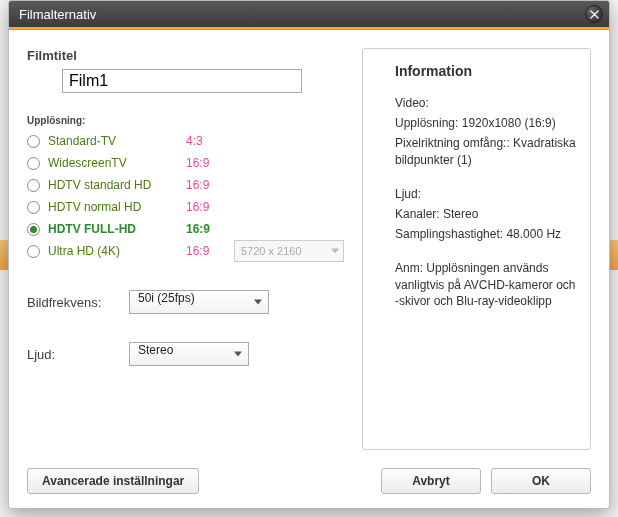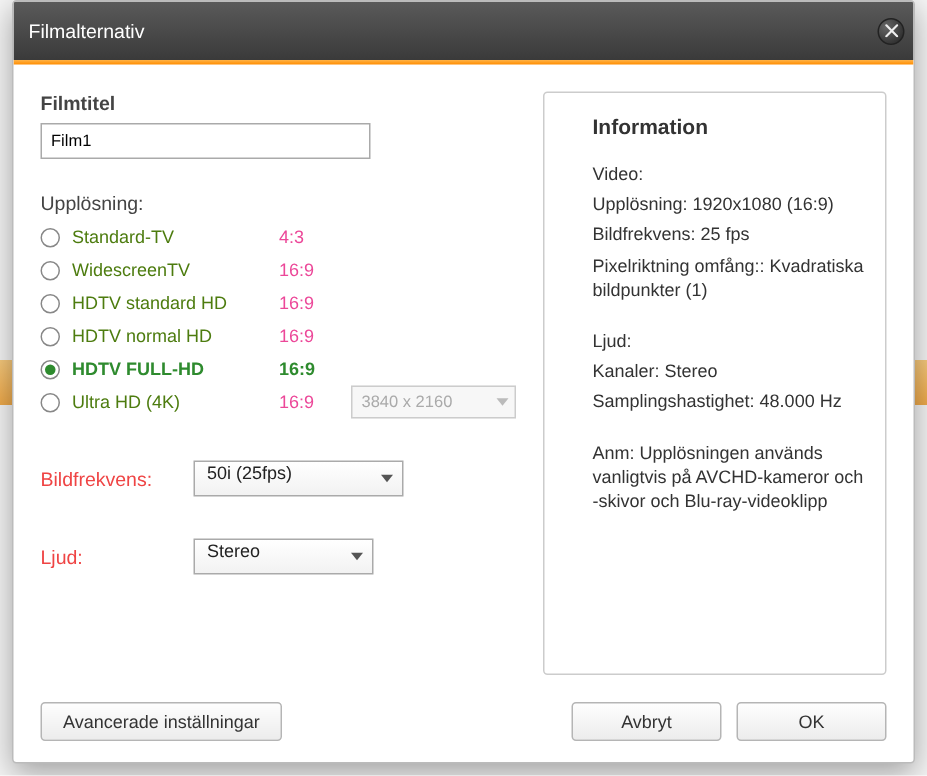--- a/index.html
+++ b/index.html
@@ -30,21 +30,21 @@
     background: #fff;
     border: 1px solid #bbb;
     box-shadow: 0 6px 20px rgba(0,0,0,.35);
     display: flex;
     flex-direction: column;
     border-radius: 3px;
     overflow: hidden;
   }
 
   .titlebar {
-    height: 39px;
+    height: 26px;
     background: linear-gradient(#5a5a5a,#3a3a3a);
     color: #fff;
     display: flex;
     align-items: center;
     padding: 0 6px 0 10px;
     font-size: 13px;
   }
   .titlebar .title { flex: 1; }
   .close-btn {
     width: 18px; height: 18px;
@@ -65,28 +65,29 @@
     flex: 1;
     display: flex;
     padding: 18px 18px 8px 18px;
     gap: 18px;
   }
   .leftcol { flex: 1 1 55%; }
   .rightcol { flex: 1 1 45%; }
 
   .form-label { font-weight: bold; color: #444; font-size: 13px; margin-bottom: 6px; }
   .title-input {
-    width: 220px;
+    width: 240px;
     height: 24px;
     border: 1px solid #aaa;
     padding: 2px 6px;
-    font-size: 11px;
-  }
-
-  .sect-label { color:#444; font-size:13px; margin: 22px 0 4px; }
+    font-size: 16px;
+    margin-left: 35px;
+  }
+
+  .sect-label { color:#444; font-size:10px; margin: 22px 0 4px; font-weight: bold; }
 
   .radio-row {
     display: flex;
     align-items: center;
     gap: 8px;
     height: 22px;
   }
   .radio {
     width: 13px; height: 13px;
     border: 1px solid #888;
@@ -125,21 +126,21 @@
     border-left: 4px solid transparent;
     border-right: 4px solid transparent;
     border-top: 5px solid #bbb;
   }
 
   .field-row {
     display: flex; align-items: center;
     margin-top: 28px;
     gap: 10px;
   }
-  .field-row .flabel { width: 92px; font-size: 13px; color:#ef4444; }
+  .field-row .flabel { width: 92px; font-size: 13px; color:#404040; }
   .select {
     height: 24px;
     border: 1px solid #aaa;
     background: linear-gradient(#fff,#f2f2f2);
     display: inline-flex; align-items: flex-start;
     padding: 0 22px 0 8px;
     font-size: 12px;
     position: relative;
     color: #222;
     cursor: pointer;
@@ -165,20 +166,21 @@
   }
   .info-panel h3 { margin: 0 0 16px; font-size: 14px; font-weight: bold; }
   .info-panel p { margin: 0 0 4px; line-height: 1.35; }
   .info-panel .gap { height: 14px; }
 
   .button-row {
     display: flex;
     align-items: flex-end;
     padding: 10px 18px 14px 18px;
     gap: 10px;
+    font-weight: bold;
   }
   .button-row .spacer { flex: 1; }
   .btn {
     height: 26px;
     min-width: 100px;
     padding: 0 14px;
     border: 1px solid #b5b5b5;
     border-radius: 3px;
     background: linear-gradient(#fefefe,#ececec);
     color: #333;
@@ -237,21 +239,21 @@
       <div class="radio-row">
         <span class="radio selected"></span>
         <span class="radio-label sel">HDTV FULL-HD</span>
         <span class="aspect sel">16:9</span>
       </div>
       <div class="radio-row">
         <span class="radio"></span>
         <span class="radio-label">Ultra HD (4K)</span>
         <span class="aspect">16:9</span>
         <span class="res-dd">
-          <span>3840 x 2160</span>
+          <span>5720 x 2160</span>
           <span class="arrow"></span>
         </span>
       </div>
 
       <div class="field-row">
         <span class="flabel">Bildfrekvens:</span>
         <span class="select">
           <span>50i (25fps)</span>
           <span class="arrow"></span>
         </span>
@@ -265,21 +267,20 @@
         </span>
       </div>
 
     </div>
 
     <div class="rightcol">
       <div class="info-panel">
         <h3>Information</h3>
         <p>Video:</p>
         <p>Upplösning: 1920x1080 (16:9)</p>
-        <p>Bildfrekvens: 25 fps</p>
         <p>Pixelriktning omfång:: Kvadratiska bildpunkter (1)</p>
         <div class="gap"></div>
         <p>Ljud:</p>
         <p>Kanaler: Stereo</p>
         <p>Samplingshastighet: 48.000 Hz</p>
         <div class="gap"></div>
         <p>Anm: Upplösningen används vanligtvis på AVCHD-kameror och -skivor och Blu-ray-videoklipp</p>
       </div>
     </div>
 

